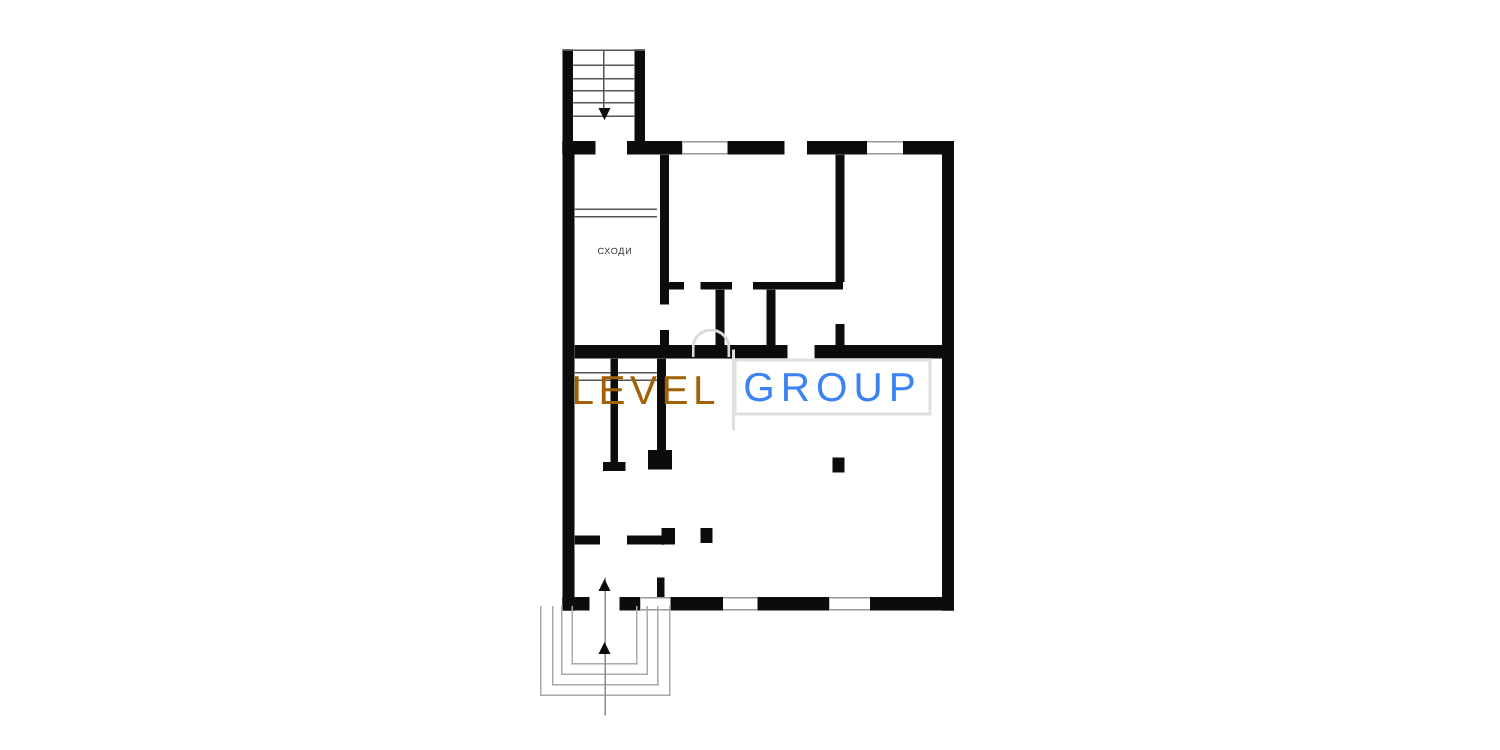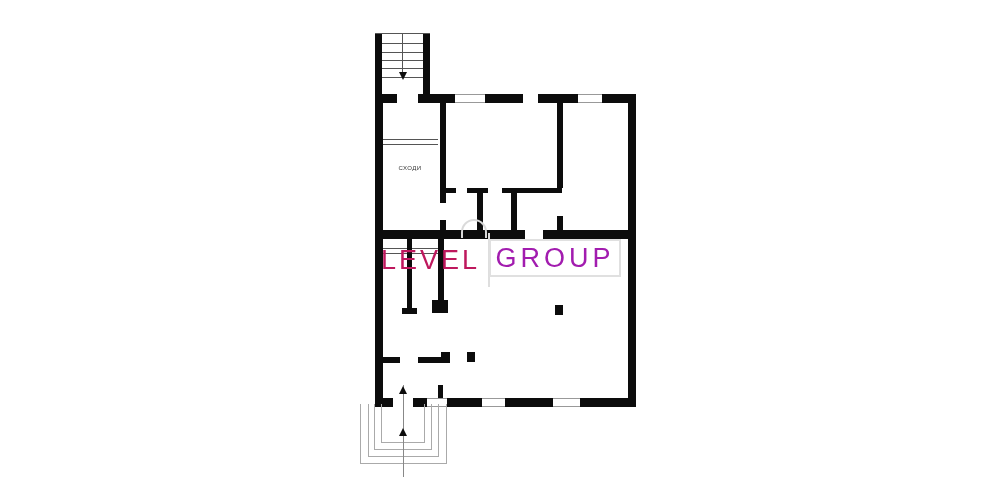--- a/index.html
+++ b/index.html
@@ -13,25 +13,25 @@
   
   .win{position:absolute;background:#ffffff;border-top:1px solid #999;border-bottom:1px solid #999;box-sizing:border-box;}
   
   .step{position:absolute;border:1px solid #aaa;border-top:none;box-sizing:border-box;background:transparent;}
   
   .arr-up{position:absolute;width:0;height:0;border-left:4px solid transparent;border-right:4px solid transparent;border-bottom:8px solid #0c0c0c;}
   .arr-down{position:absolute;width:0;height:0;border-left:4px solid transparent;border-right:4px solid transparent;border-top:8px solid #0c0c0c;}
   .room-label{position:absolute;font-size:6px;letter-spacing:0.5px;color:#333;text-align:center;}
   
   .wm{position:absolute;z-index:50;}
-  .wm-level{position:absolute;left:381px;top:247px;font-size:27px;font-weight:300;letter-spacing:3px;color:#be185d;line-height:1;}
+  .wm-level{position:absolute;left:381px;top:247px;font-size:27px;font-weight:300;letter-spacing:3px;color:#a16207;line-height:1;}
   .wm-divider{position:absolute;left:488px;top:233px;width:2px;height:54px;background:#dedede;}
   .wm-box{position:absolute;left:489px;top:239px;width:132px;height:38px;border:2px solid #e0e0e0;box-sizing:border-box;
           display:flex;align-items:center;justify-content:center;}
-  .wm-group{font-size:27px;font-weight:300;letter-spacing:4px;color:#a21caf;line-height:1;}
+  .wm-group{font-size:27px;font-weight:300;letter-spacing:4px;color:#3b82f6;line-height:1;}
   .wm-arch{position:absolute;left:461px;top:219px;width:26px;height:19px;border:2px solid #dadada;border-bottom:none;
            border-radius:13px 13px 0 0;box-sizing:border-box;}
 </style>
 </head>
 <body>
 
 <div class="canvas">
   <div class="plan">
 
     <div class="w" style="left:375px;top:94px;width:8px;height:313px;"></div>

